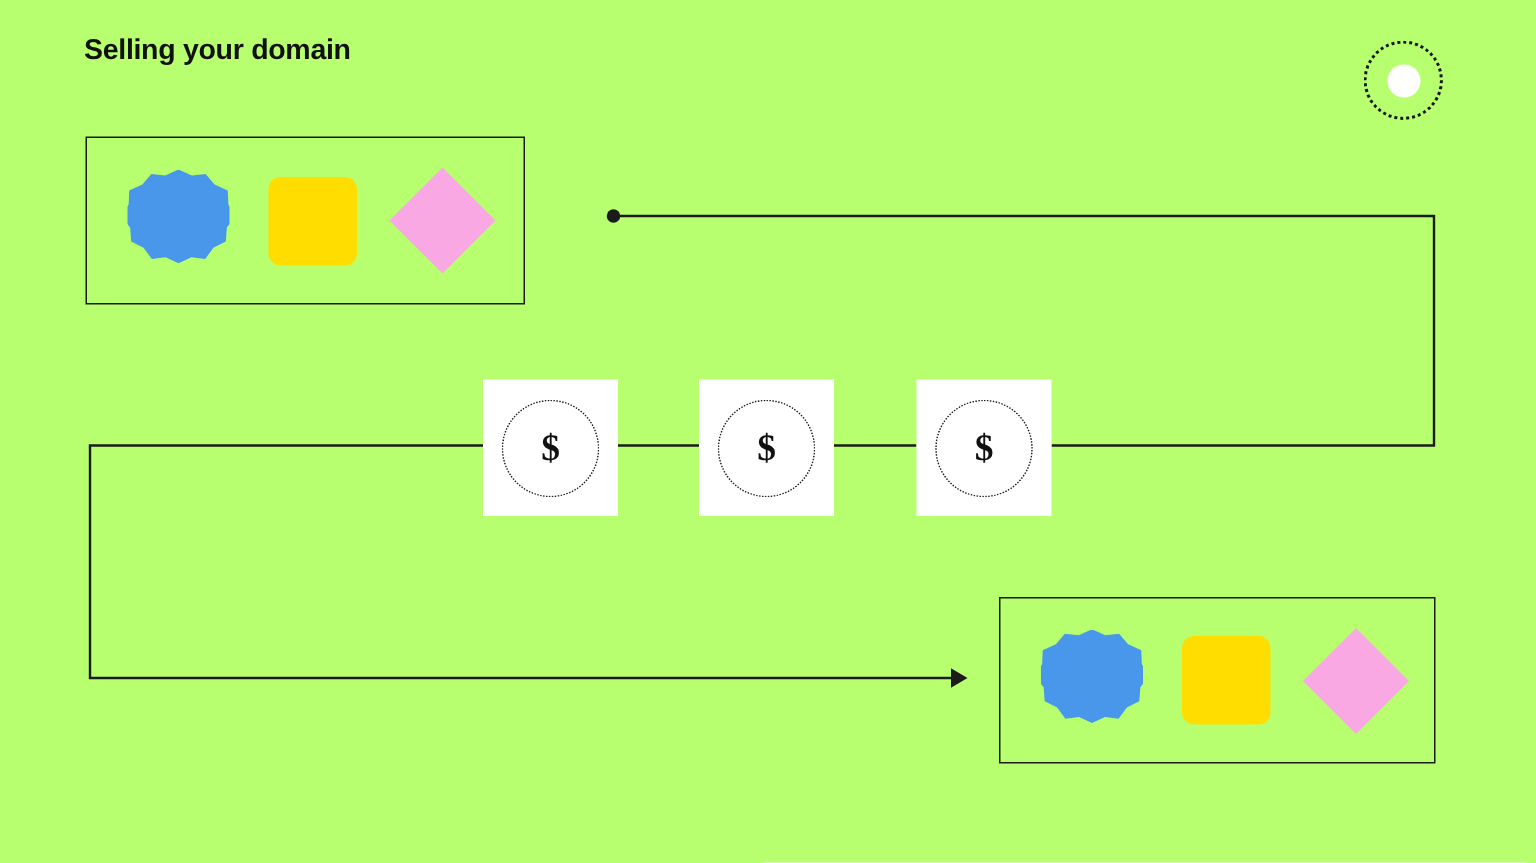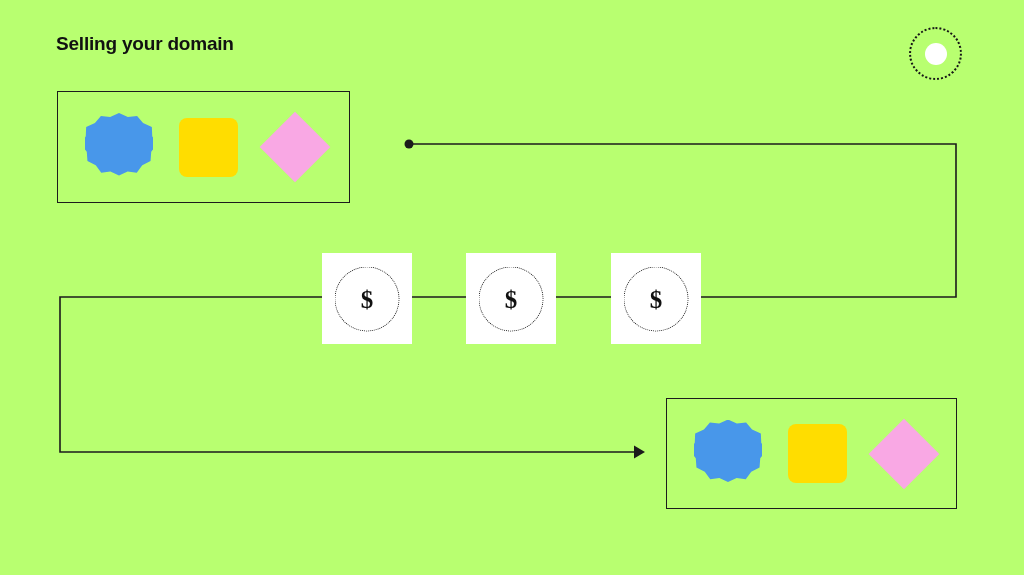--- a/index.html
+++ b/index.html
@@ -17,21 +17,21 @@
     width: 1024px;
     height: 575px;
     background: #b8ff70;
     overflow: hidden;
   }
 
   
   #title {
     position: absolute;
     left: 56px;
-    top: 33px;
+    top: 23px;
     font-size: 19px;
     font-weight: bold;
     color: #111111;
     letter-spacing: -0.2px;
     white-space: nowrap;
     text-align: right;
   }
 
   
   #status-dot {

